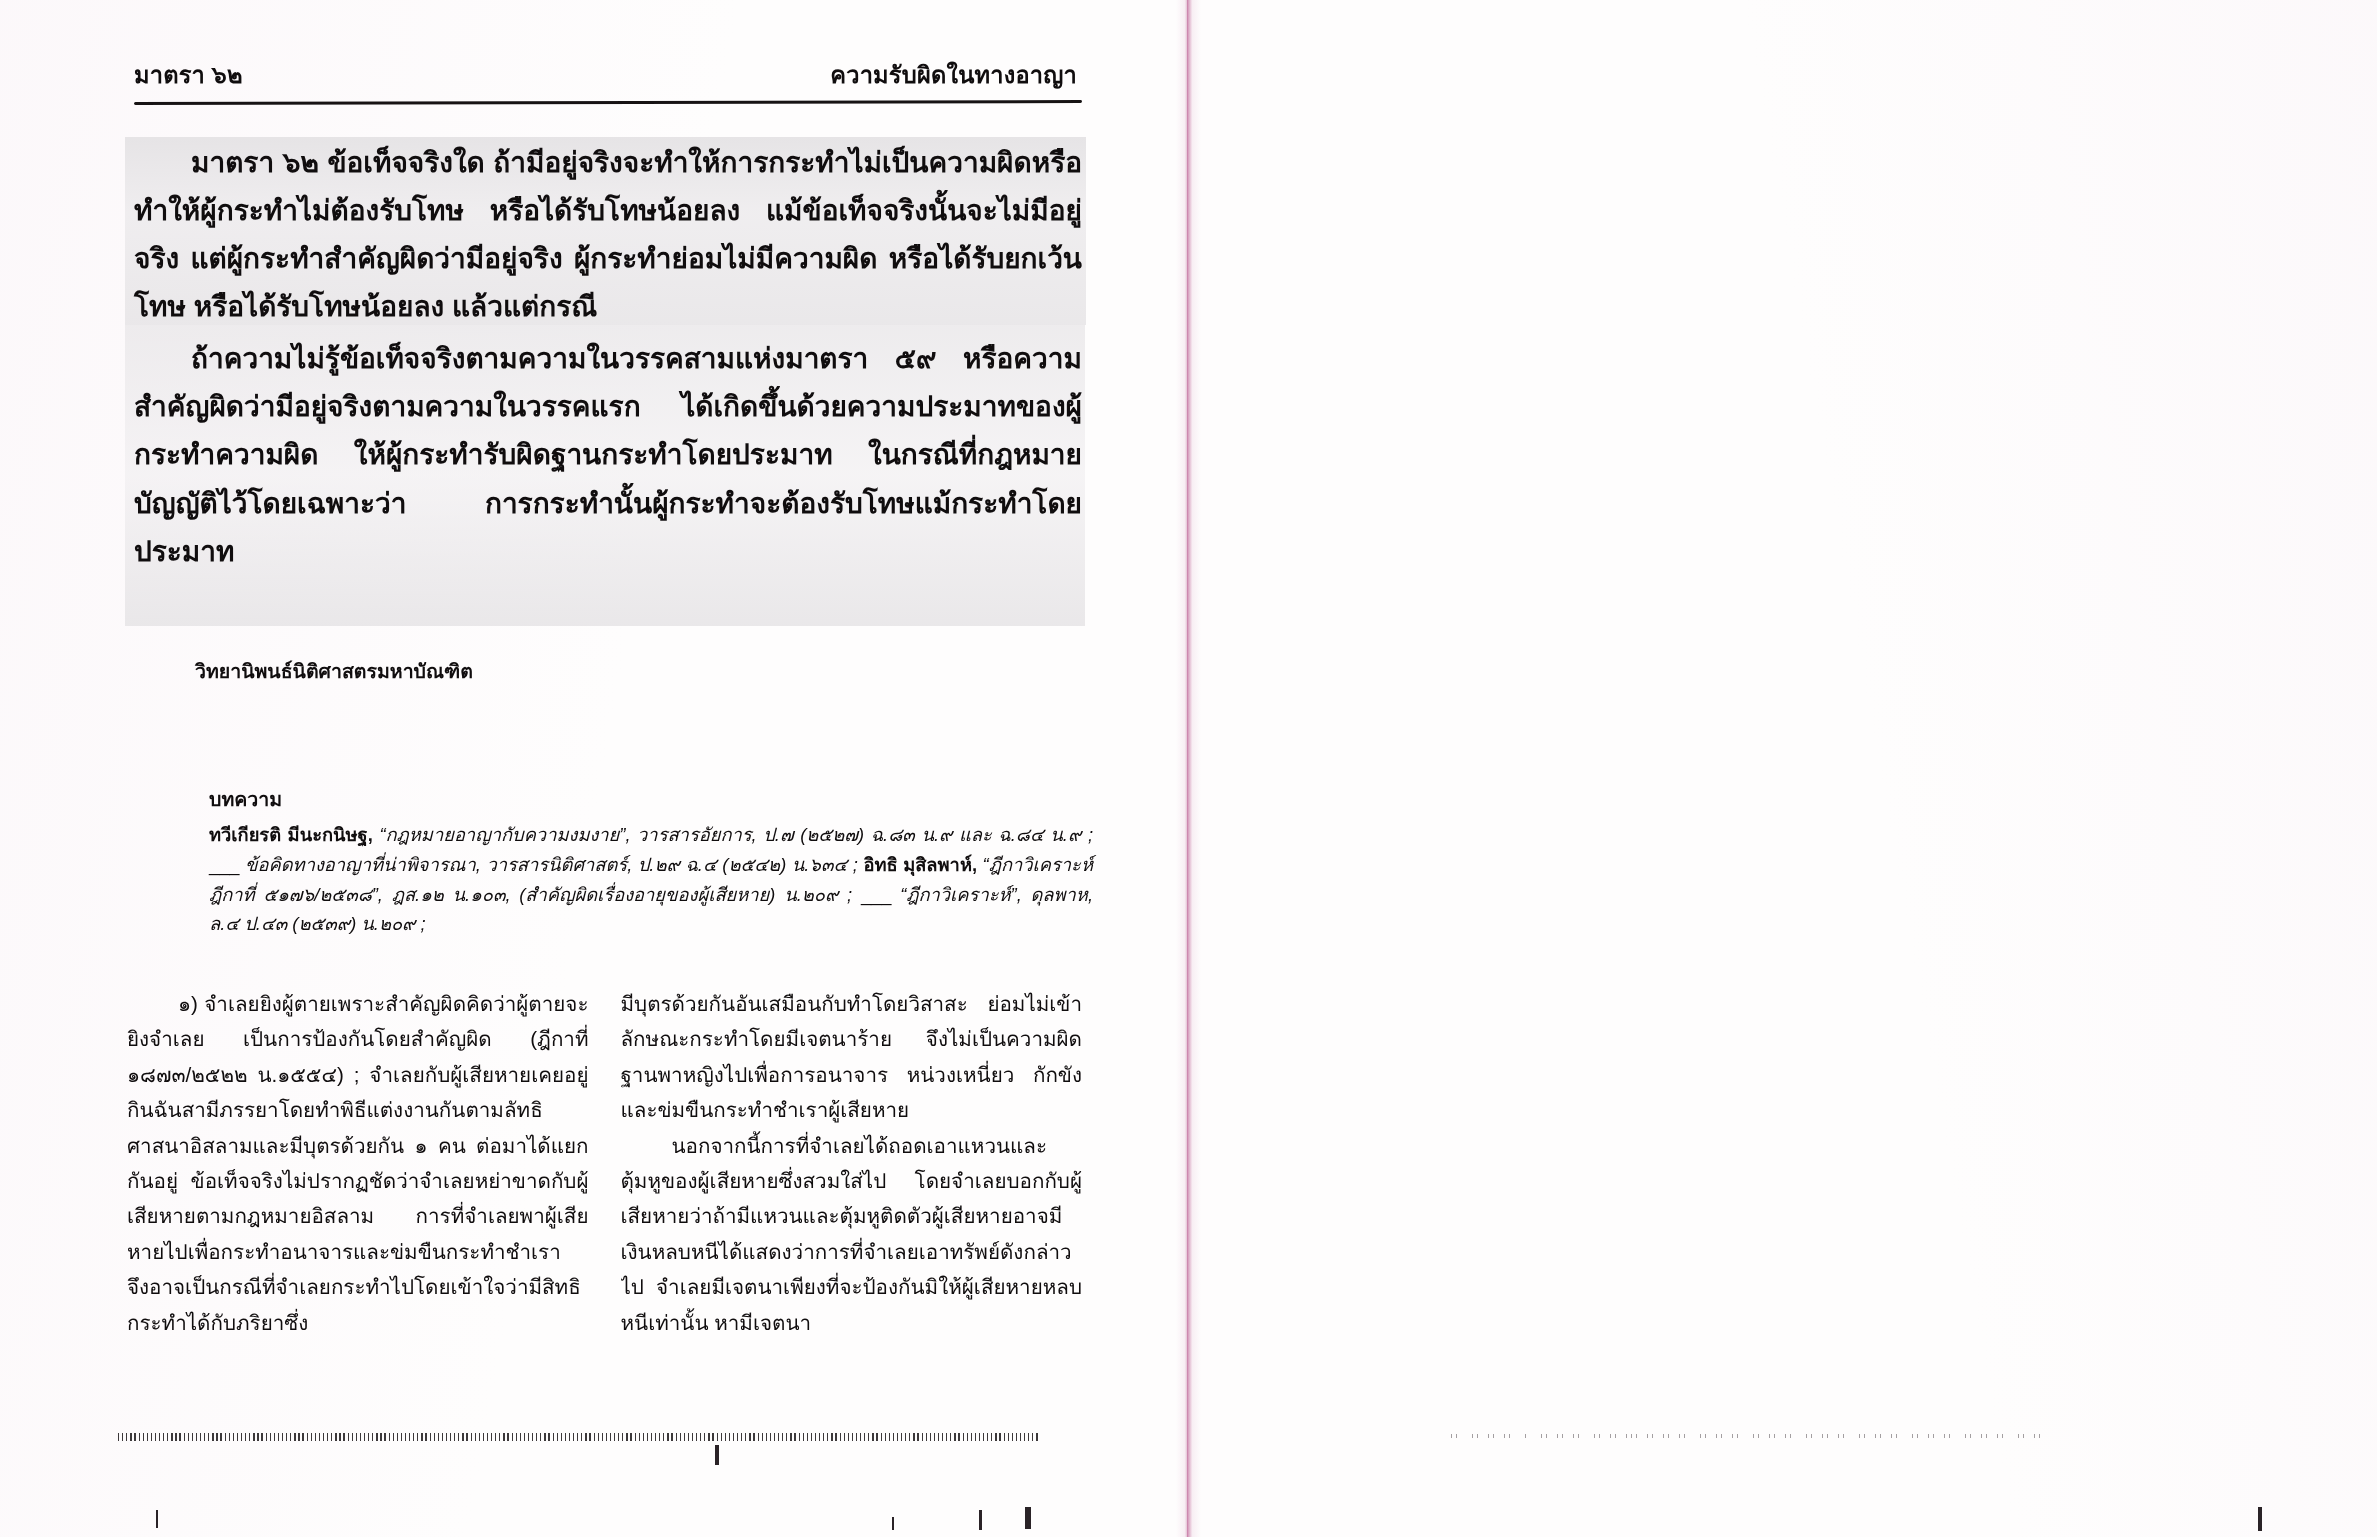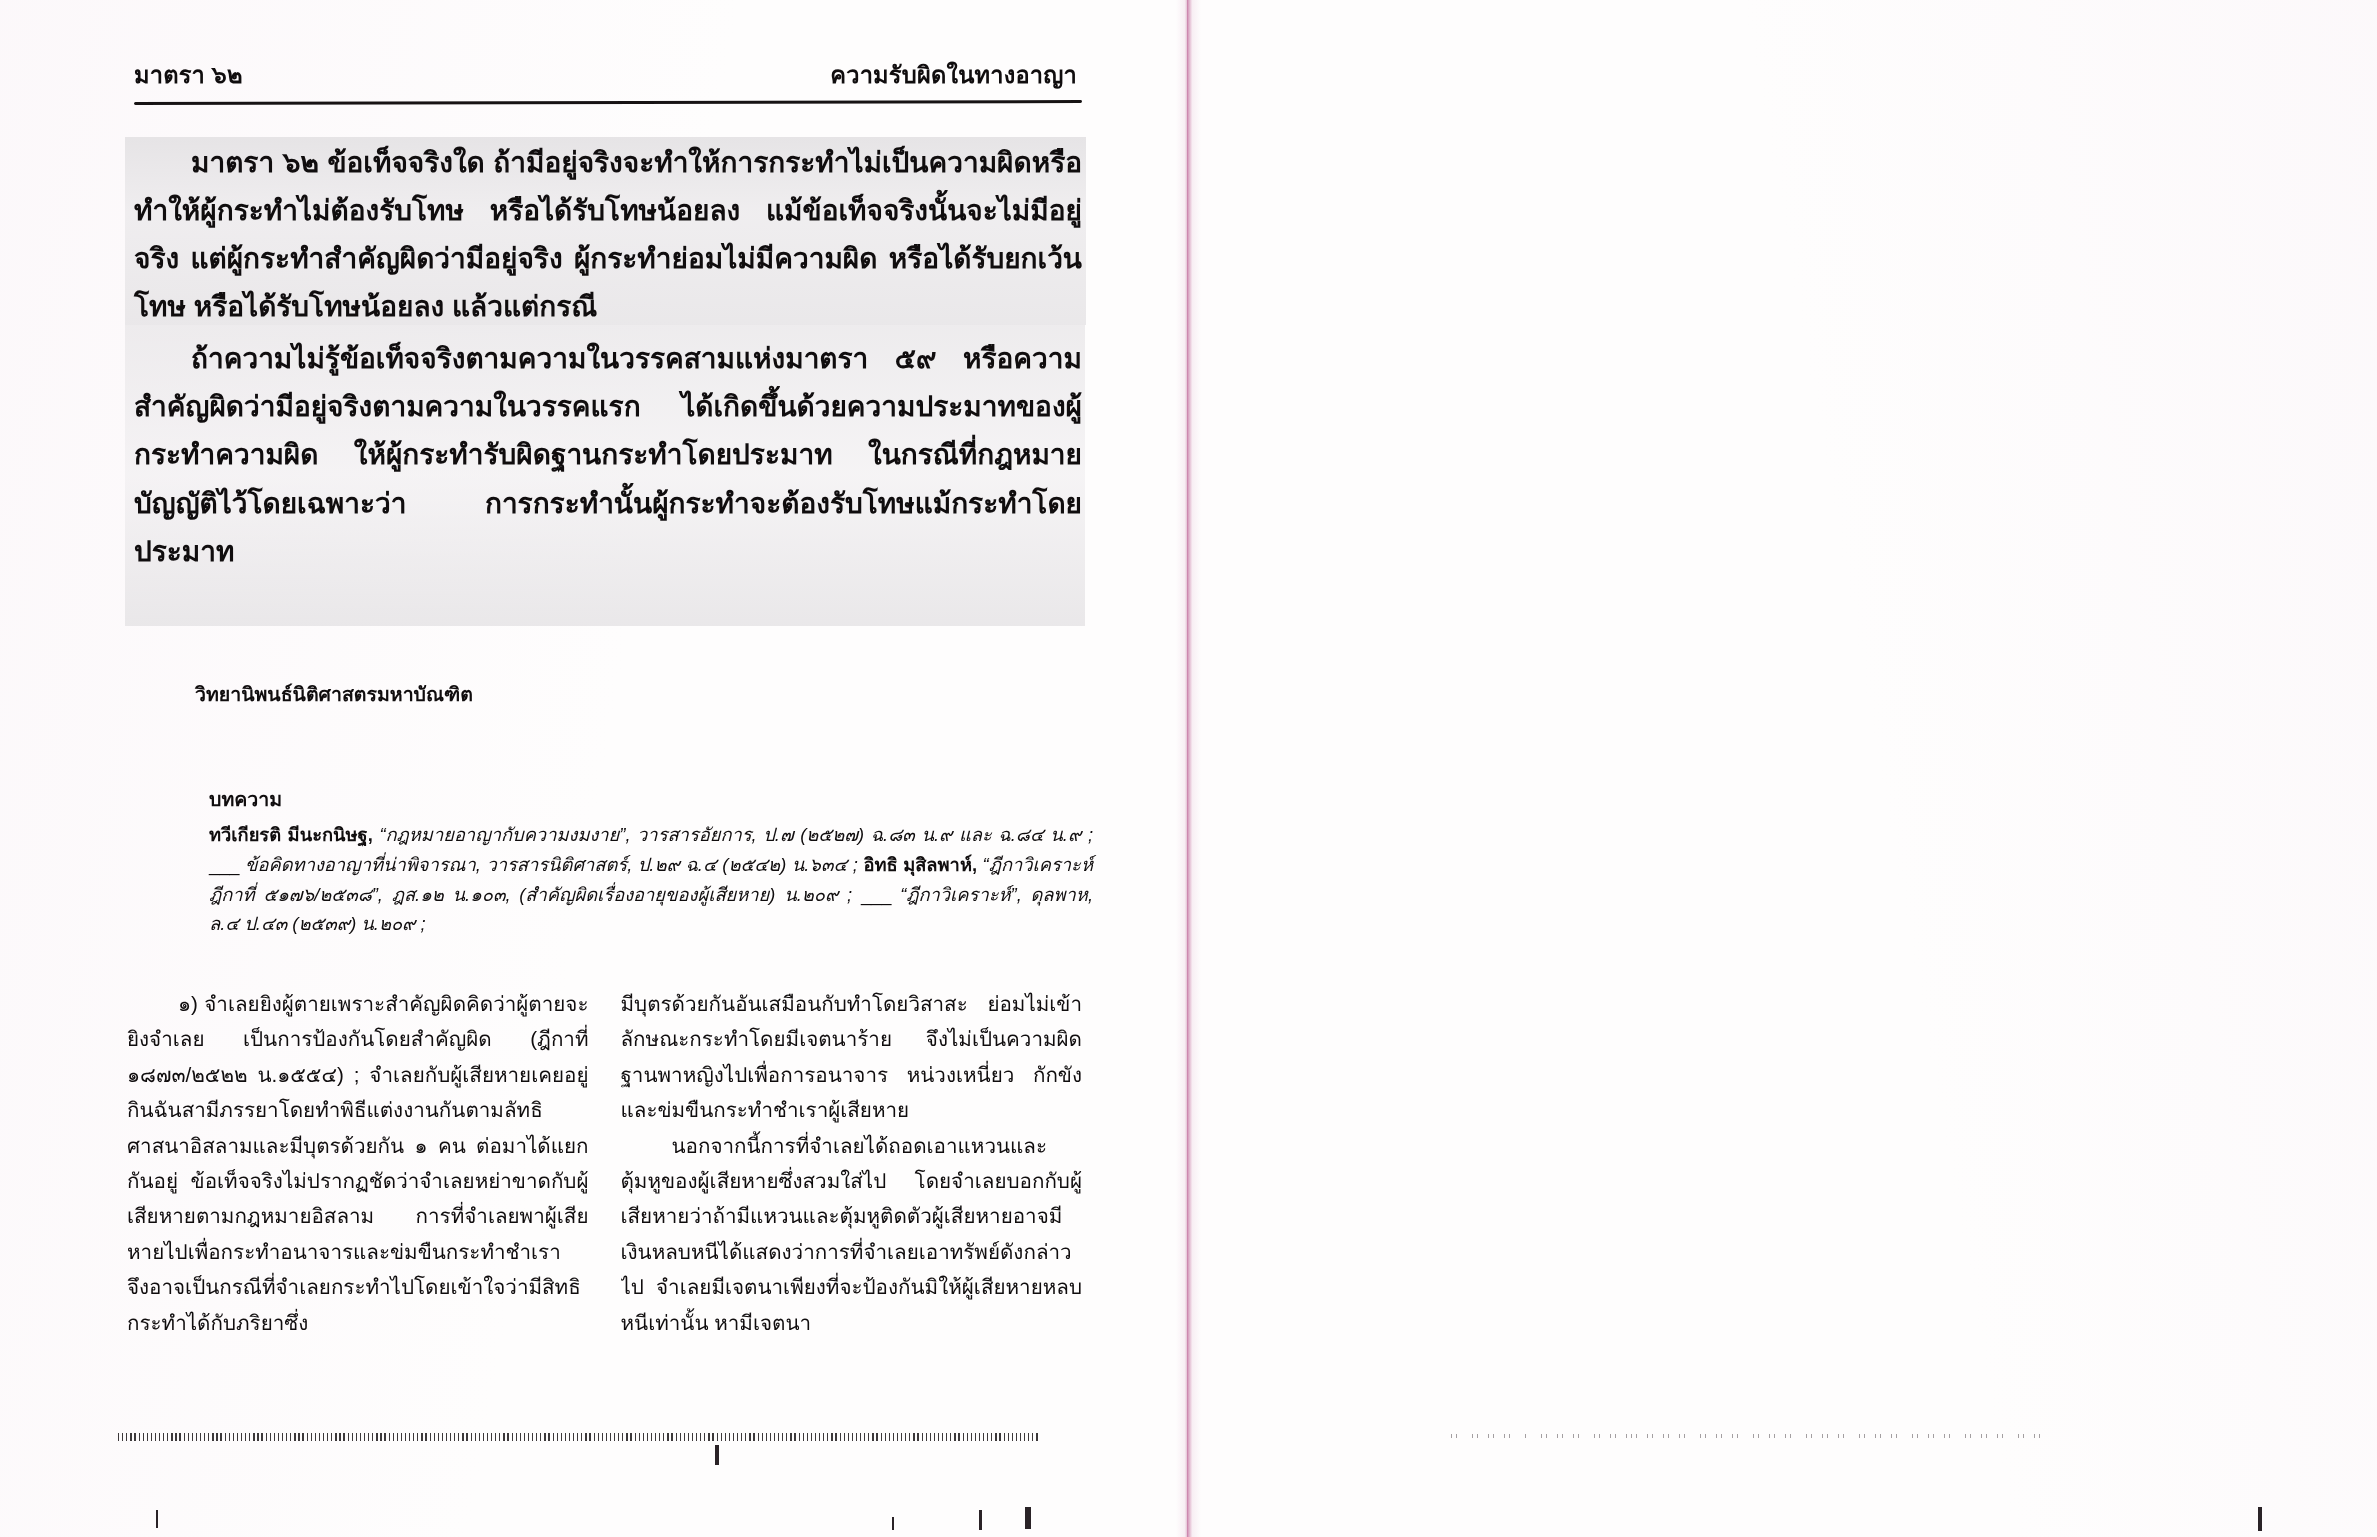--- a/index.html
+++ b/index.html
@@ -143,21 +143,21 @@
     margin: 0 0 4.7px 0;
   }
   .refblock {
     position: absolute;
     left: 195px;
     width: 884px;
     font-size: 18.3px;
     line-height: 1.62;
     text-align: justify;
   }
-  #ref-thesis  { top: 656px; margin-top: 23px; }
+  #ref-thesis  { top: 656px; }
   #ref-article { top: 784px; left: 209px; }
   .refbody { margin: 0; }
   .refbody .au   { font-weight: 700; font-style: normal; }
   .refbody .ital { font-style: italic; }
   .refbody .dash { letter-spacing: 0; }
 
   
   .cols {
     position: absolute;
     display: flex;

